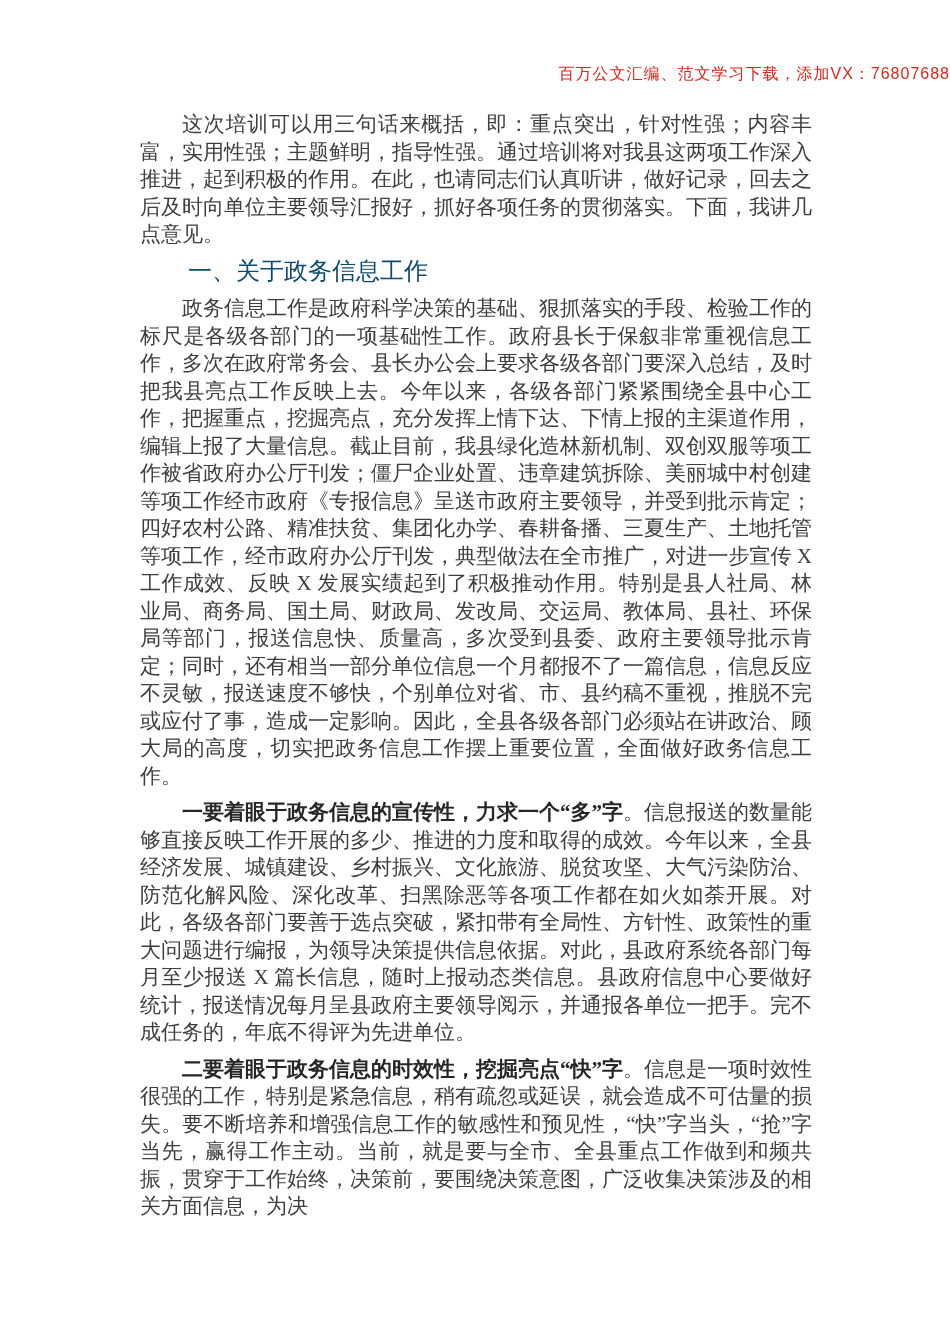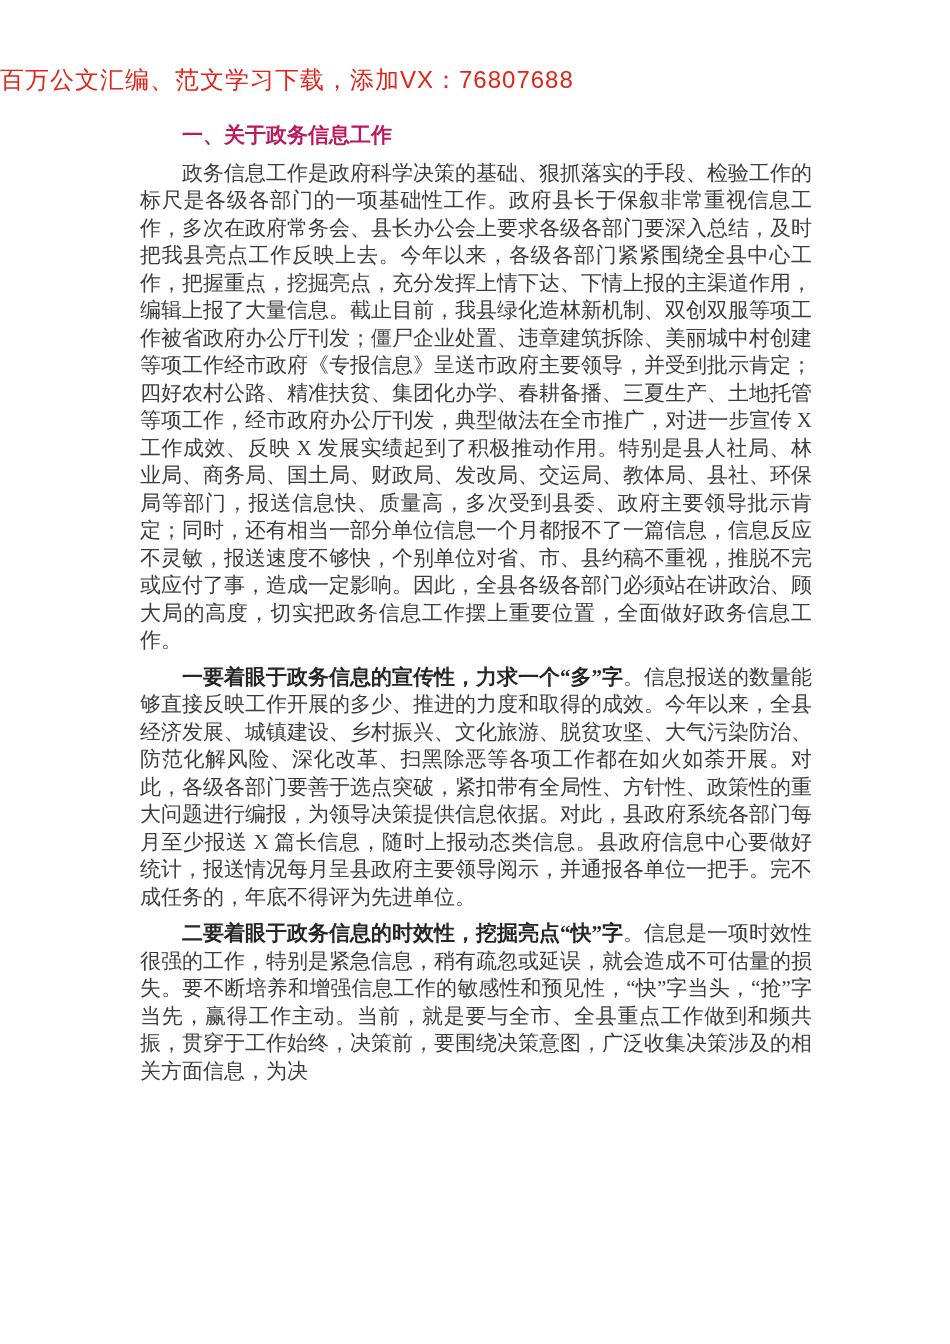--- a/index.html
+++ b/index.html
@@ -5,61 +5,62 @@
   html, body { margin: 0; padding: 0; background: #ffffff; }
   .page {
     position: relative;
     width: 950px;
     height: 1344px;
     background: #ffffff;
     overflow: hidden;
   }
   .banner {
     padding-top: 64px;
-    text-align: left;
+    text-align: right;
     font-family: "Liberation Sans", "DejaVu Sans", sans-serif;
-    font-size: 24px;
+    font-size: 16px;
     font-weight: 500;
     letter-spacing: 1px;
     color: #e02419;
   }
   .content {
     margin: 26px 138px 0 140px;
     font-family: "Liberation Serif", "DejaVu Serif", serif;
     font-size: 21px;
     line-height: 27.5px;
     color: #3d3d3d;
     text-align: justify;
   }
   .content p { margin: 0 0 9px 0; text-indent: 2em; }
   .content p.salutation { text-indent: 0; }
   .heading {
-    font-size: 21px;
+    font-size: 24px;
     line-height: 27.5px;
-    font-weight: bold;
-    color: #be185d;
+    font-weight: normal;
+    color: #0c4a6e;
     margin: 2px 0 10px 0;
     text-indent: 2em;
     font-family: inherit;
   }
   strong.lead { font-weight: bold; color: #262626; margin-top: 16px; }
 </style>
 </head>
 <body>
 
 <div class="page">
 
   <div class="banner">
     <span>百万公文汇编、范文学习下载，添加VX：76807688</span>
   </div>
 
   <div class="content">
 
 
 
+    <p class="para">这次培训可以用三句话来概括，即：重点突出，针对性强；内容丰富，实用性强；主题鲜明，指导性强。通过培训将对我县这两项工作深入推进，起到积极的作用。在此，也请同志们认真听讲，做好记录，回去之后及时向单位主要领导汇报好，抓好各项任务的贯彻落实。下面，我讲几点意见。</p>
 
     <h2 class="heading">一、关于政务信息工作</h2>
 
     <p class="para">政务信息工作是政府科学决策的基础、狠抓落实的手段、检验工作的标尺是各级各部门的一项基础性工作。政府县长于保叙非常重视信息工作，多次在政府常务会、县长办公会上要求各级各部门要深入总结，及时把我县亮点工作反映上去。今年以来，各级各部门紧紧围绕全县中心工作，把握重点，挖掘亮点，充分发挥上情下达、下情上报的主渠道作用，编辑上报了大量信息。截止目前，我县绿化造林新机制、双创双服等项工作被省政府办公厅刊发；僵尸企业处置、违章建筑拆除、美丽城中村创建等项工作经市政府《专报信息》呈送市政府主要领导，并受到批示肯定；四好农村公路、精准扶贫、集团化办学、春耕备播、三夏生产、土地托管等项工作，经市政府办公厅刊发，典型做法在全市推广，对进一步宣传 X 工作成效、反映 X 发展实绩起到了积极推动作用。特别是县人社局、林业局、商务局、国土局、财政局、发改局、交运局、教体局、县社、环保局等部门，报送信息快、质量高，多次受到县委、政府主要领导批示肯定；同时，还有相当一部分单位信息一个月都报不了一篇信息，信息反应不灵敏，报送速度不够快，个别单位对省、市、县约稿不重视，推脱不完或应付了事，造成一定影响。因此，全县各级各部门必须站在讲政治、顾大局的高度，切实把政务信息工作摆上重要位置，全面做好政务信息工作。</p>
 
     <p class="para"><strong class="lead">一要着眼于政务信息的宣传性，力求一个“多”字</strong><span>。信息报送的数量能够直接反映工作开展的多少、推进的力度和取得的成效。今年以来，全县经济发展、城镇建设、乡村振兴、文化旅游、脱贫攻坚、大气污染防治、防范化解风险、深化改革、扫黑除恶等各项工作都在如火如荼开展。对此，各级各部门要善于选点突破，紧扣带有全局性、方针性、政策性的重大问题进行编报，为领导决策提供信息依据。对此，县政府系统各部门每月至少报送 X 篇长信息，随时上报动态类信息。县政府信息中心要做好统计，报送情况每月呈县政府主要领导阅示，并通报各单位一把手。完不成任务的，年底不得评为先进单位。</span></p>
 
     <p class="para"><strong class="lead">二要着眼于政务信息的时效性，挖掘亮点“快”字</strong><span>。信息是一项时效性很强的工作，特别是紧急信息，稍有疏忽或延误，就会造成不可估量的损失。要不断培养和增强信息工作的敏感性和预见性，“快”字当头，“抢”字当先，赢得工作主动。当前，就是要与全市、全县重点工作做到和频共振，贯穿于工作始终，决策前，要围绕决策意图，广泛收集决策涉及的相关方面信息，为决</span></p>
 
   </div>

